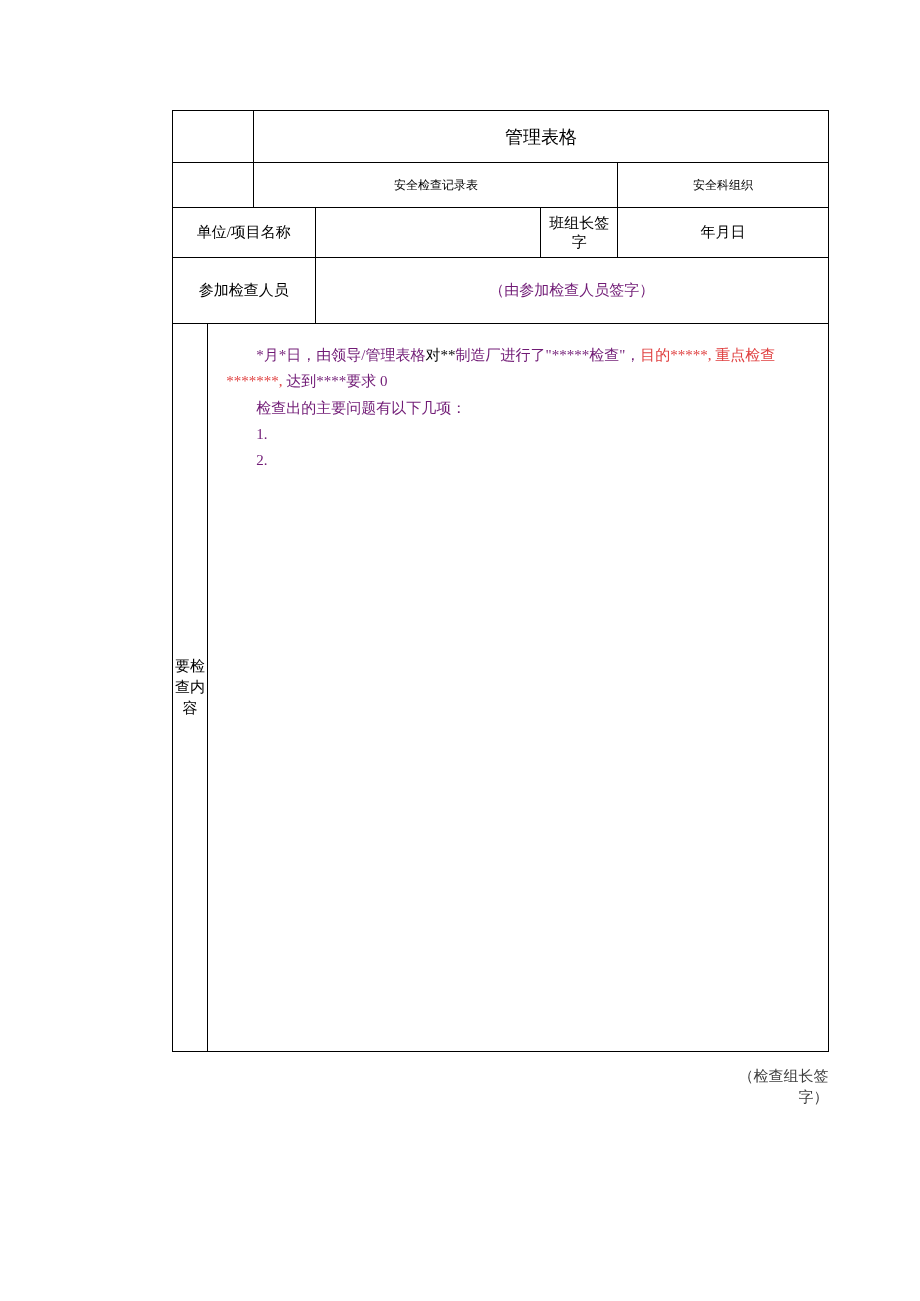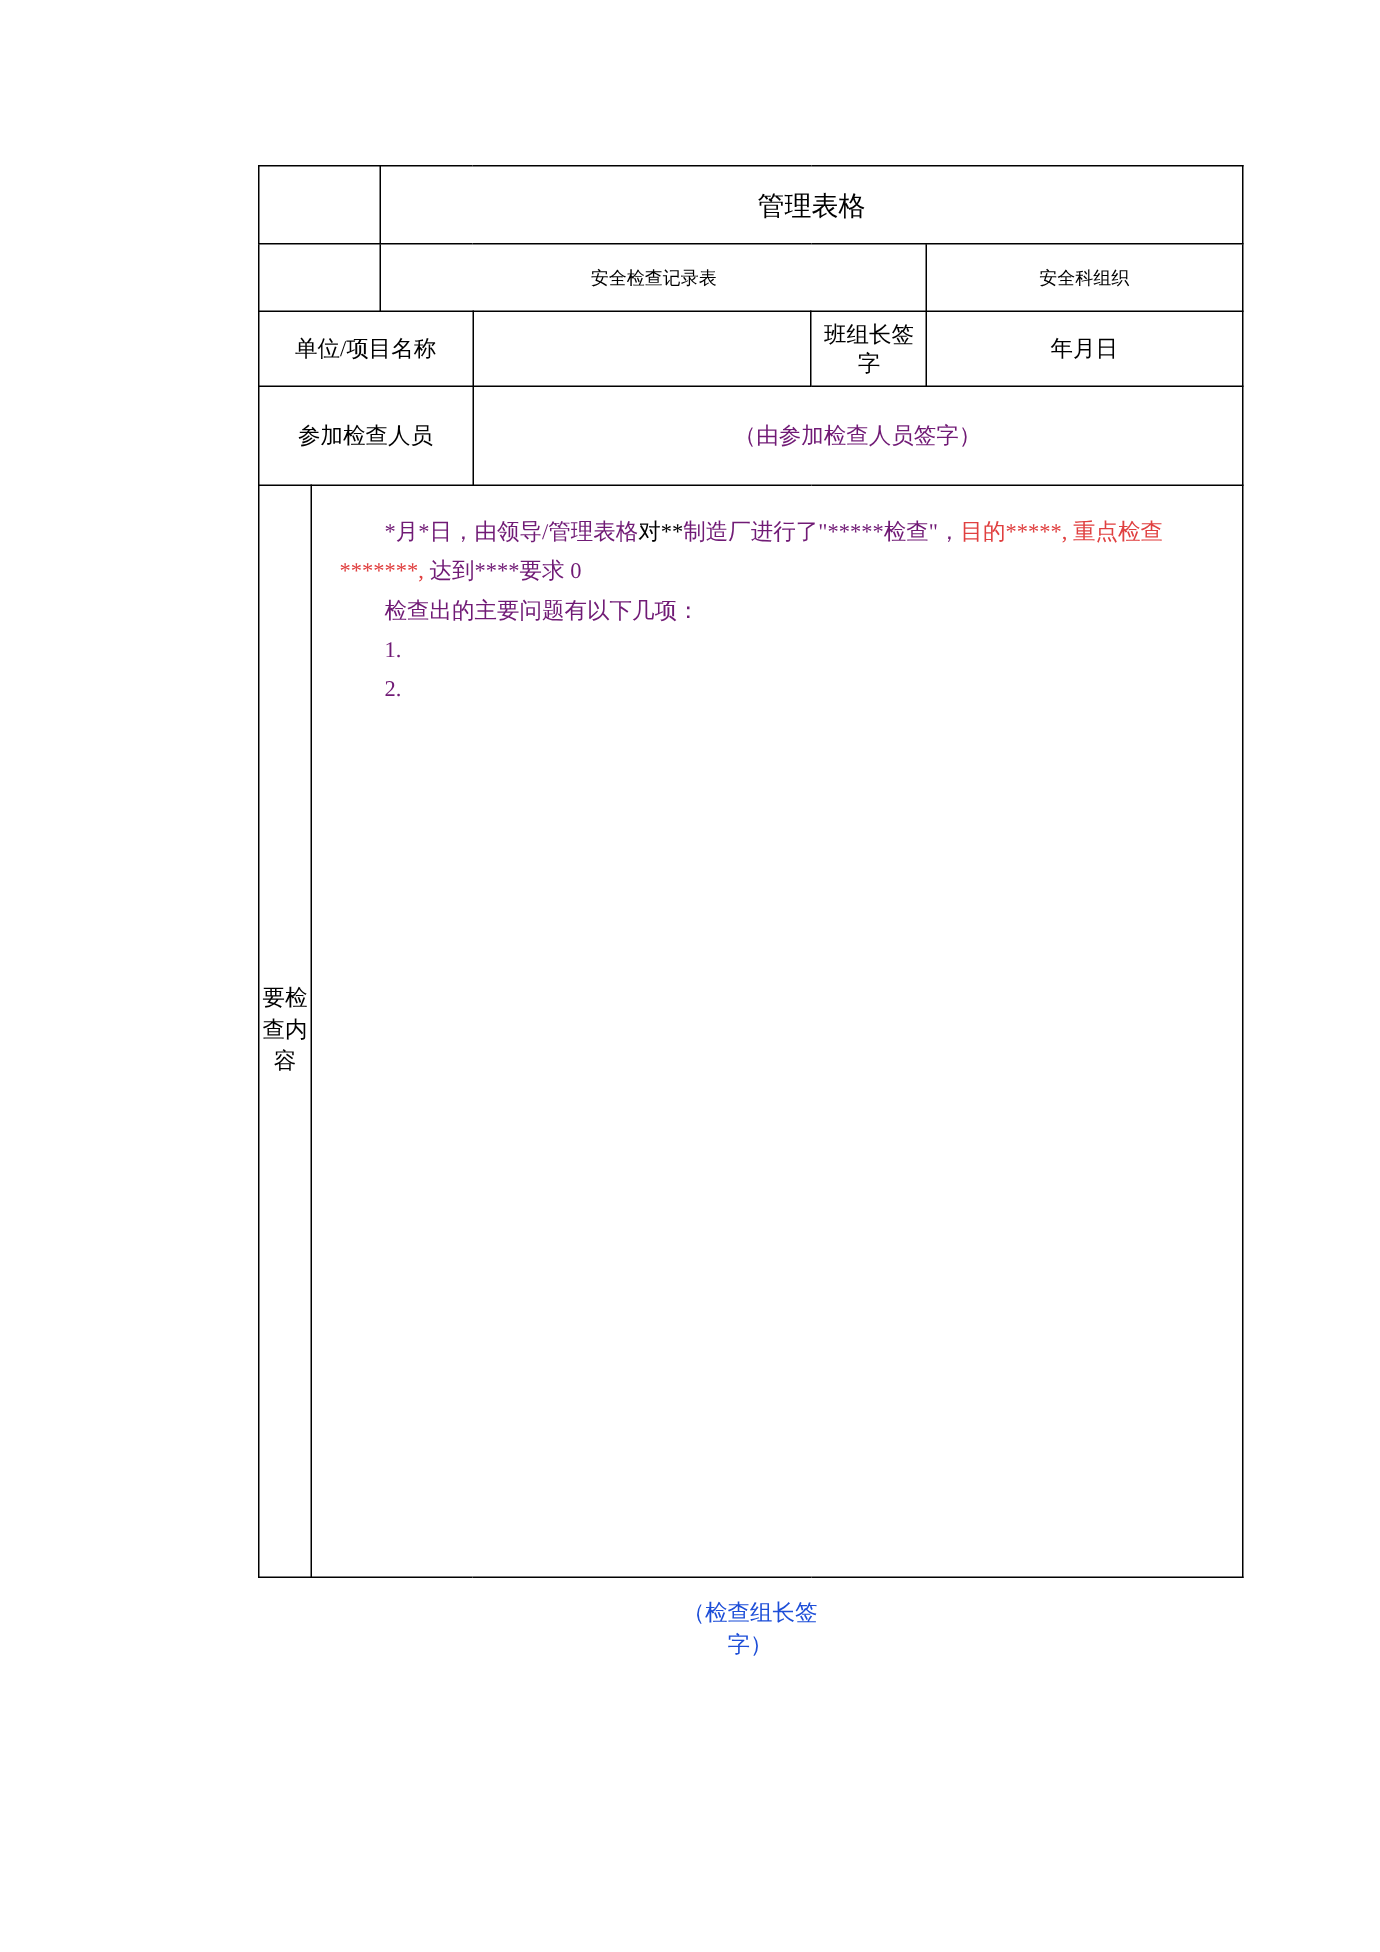--- a/index.html
+++ b/index.html
@@ -73,22 +73,22 @@
       display: flex;
       margin-top: 14px;
     }
     .bottom-left {
       flex: 1;
       text-align: center;
       padding-left: 80px;
     }
     .bottom-right {
       flex: 1;
-      text-align: center;
-      color: #1d4ed8;
+      text-align: right;
+      color: #404040;
     }
     .bottom-right-inner {
       display: inline-block;
       width: 110px;
       line-height: 1.4;
     }
   </style>
 </head>
 <body>
 

